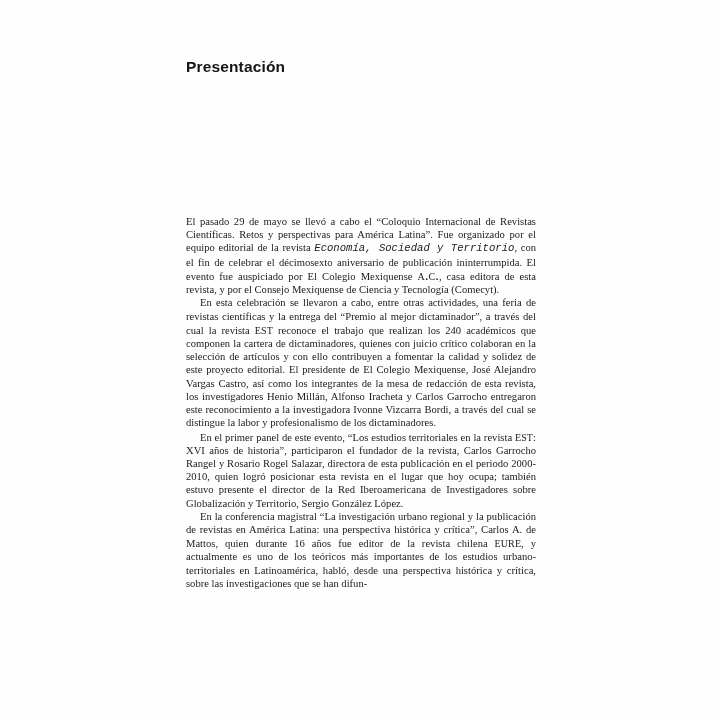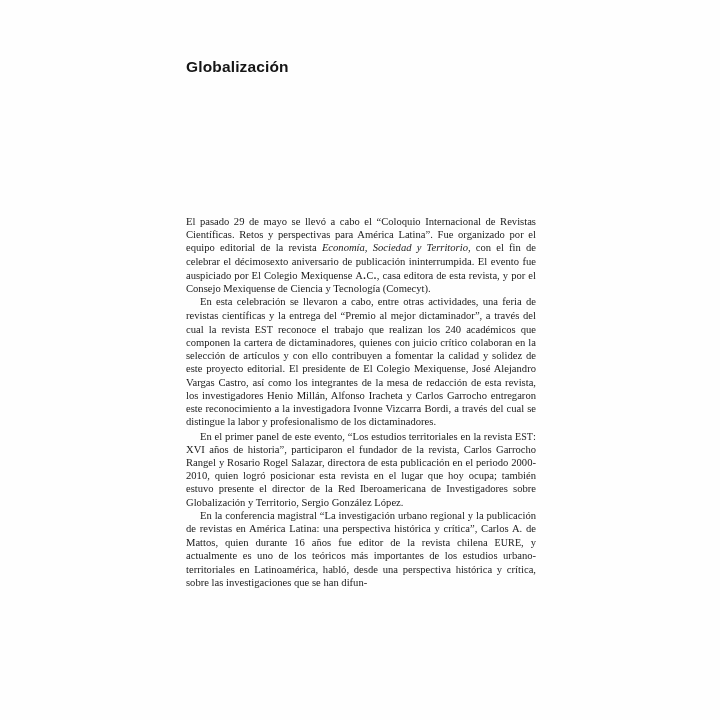--- a/index.html
+++ b/index.html
@@ -60,28 +60,29 @@
   }
 
   .sc {
     font-variant: small-caps;
     font-size: 14px;
     letter-spacing: 0.1px;
   }
 
   .it {
     font-style: italic;
+    font-family: Liberation Mono, monospace;
   }
 </style>
 </head>
 <body>
 
 <div class="page">
 
-  <div class="page-title">Globalización</div>
+  <div class="page-title">Presentación</div>
 
   <div class="text-block">
 
     <p class="para first"><span>El pasado 29 de mayo se llevó a cabo el “Coloquio Internacional de Revistas Científicas. Retos y perspectivas para América Latina”. Fue organizado por el equipo editorial de la revista <span class="it">Economía, Sociedad y Territorio</span>, con el fin de celebrar el décimosexto aniversario de publicación ininterrumpida. El evento fue auspiciado por El Colegio Mexiquense <span class="sc">a.c.</span>, casa editora de esta revista, y por el Consejo Mexiquense de Ciencia y Tecnología (Comecyt).</span></p>
 
     <p class="para"><span>En esta celebración se llevaron a cabo, entre otras actividades, una feria de revistas científicas y la entrega del “Premio al mejor dictaminador”, a través del cual la revista <span class="sc">est</span> reconoce el trabajo que realizan los 240 académicos que componen la cartera de dictaminadores, quienes con juicio crítico colaboran en la selección de artículos y con ello contribuyen a fomentar la calidad y solidez de este proyecto editorial. El presidente de El Colegio Mexiquense, José Alejandro Vargas Castro, así como los integrantes de la mesa de redacción de esta revista, los investigadores Henio Millán, Alfonso Iracheta y Carlos Garrocho entregaron este reconocimiento a la investigadora Ivonne Vizcarra Bordi, a través del cual se distingue la labor y profesionalismo de los dictaminadores.</span></p>
 
     <p class="para"><span>En el primer panel de este evento, “Los estudios territoriales en la revista <span class="sc">est</span>: XVI años de historia”, participaron el fundador de la revista, Carlos Garrocho Rangel y Rosario Rogel Salazar, directora de esta publicación en el periodo 2000-2010, quien logró posicionar esta revista en el lugar que hoy ocupa; también estuvo presente el director de la Red Iberoamericana de Investigadores sobre Globalización y Territorio, Sergio González López.</span></p>
 
     <p class="para"><span>En la conferencia magistral “La investigación urbano regional y la publicación de revistas en América Latina: una perspectiva histórica y crítica”, Carlos A. de Mattos, quien durante 16 años fue editor de la revista chilena <span class="sc">eure</span>, y actualmente es uno de los teóricos más importantes de los estudios urbano-territoriales en Latinoamérica, habló, desde una perspectiva histórica y crítica, sobre las investigaciones que se han difun-</span></p>

